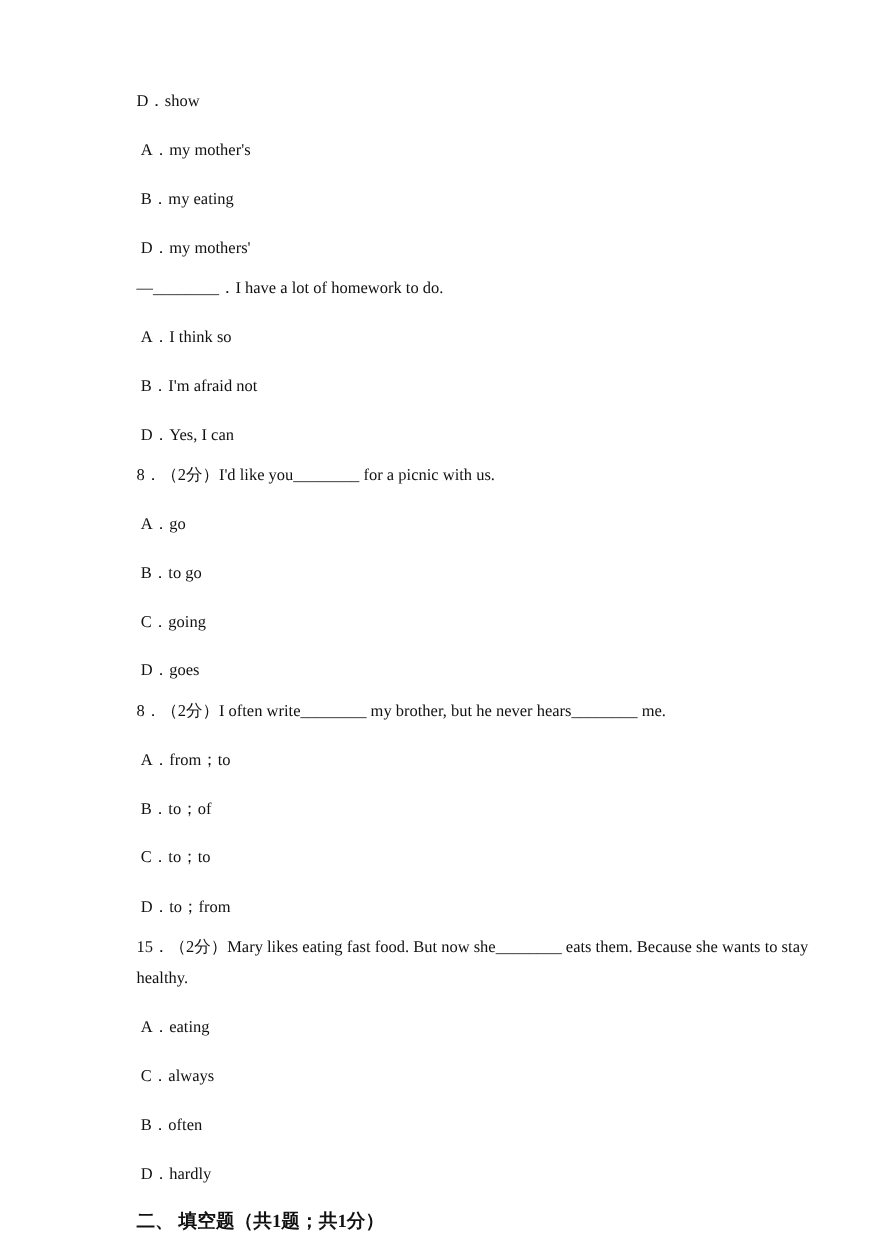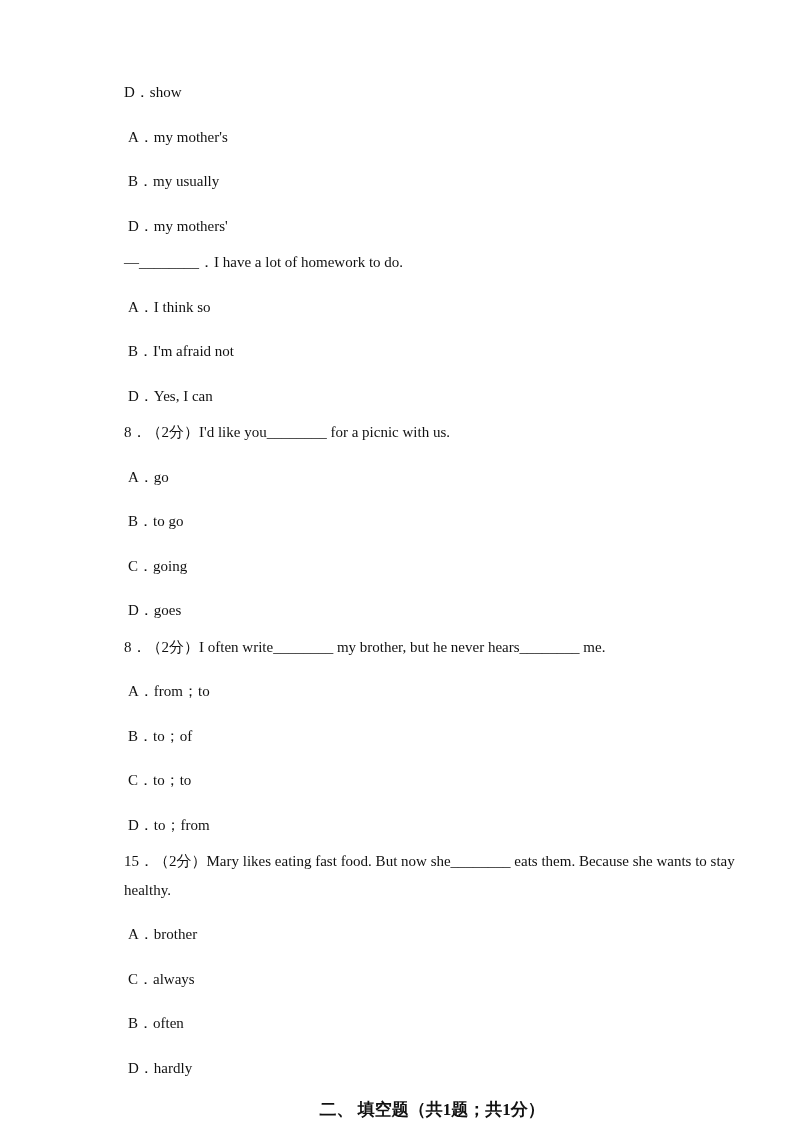--- a/index.html
+++ b/index.html
@@ -26,58 +26,57 @@
     }
     .option {
       margin-left: 20px;
       line-height: 1.9;
     }
     .section-title {
       font-weight: bold;
       font-size: 17px;
       margin-top: 16px;
       margin-bottom: 4px;
-      text-align: center;
     }
     .page-footer {
       text-align: center;
       margin-top: 20px;
       font-size: 16px;
     }
   </style>
 </head>
 <body>
 
 <div>
 
   <div class="line">D．show</div>
 
   <div class="option line">A．my mother's</div>
-  <div class="option line">B．my usually</div>
+  <div class="option line">B．my eating</div>
   <div class="option line">D．my mothers'</div>
 
   <div class="question line">—________．I have a lot of homework to do.</div>
   <div class="option line">A．I think so</div>
   <div class="option line">B．I'm afraid not</div>
   <div class="option line">D．Yes, I can</div>
 
   <div class="question line">8．（2分）I'd like you________ for a picnic with us.</div>
   <div class="option line">A．go</div>
   <div class="option line">B．to go</div>
   <div class="option line">C．going</div>
   <div class="option line">D．goes</div>
 
   <div class="question line">8．（2分）I often write________ my brother, but he never hears________ me.</div>
   <div class="option line">A．from；to</div>
   <div class="option line">B．to；of</div>
   <div class="option line">C．to；to</div>
   <div class="option line">D．to；from</div>
 
   <div class="question line">15．（2分）Mary likes eating fast food. But now she________ eats them. Because she wants to stay healthy.</div>
-  <div class="option line">A．brother</div>
+  <div class="option line">A．eating</div>
   <div class="option line">C．always</div>
   <div class="option line">B．often</div>
   <div class="option line">D．hardly</div>
 
   <div class="section-title">二、 填空题（共1题；共1分）</div>
 
   <div class="page-footer">第 2 页 共 5 页</div>
 </div>
 
 </body></html>

